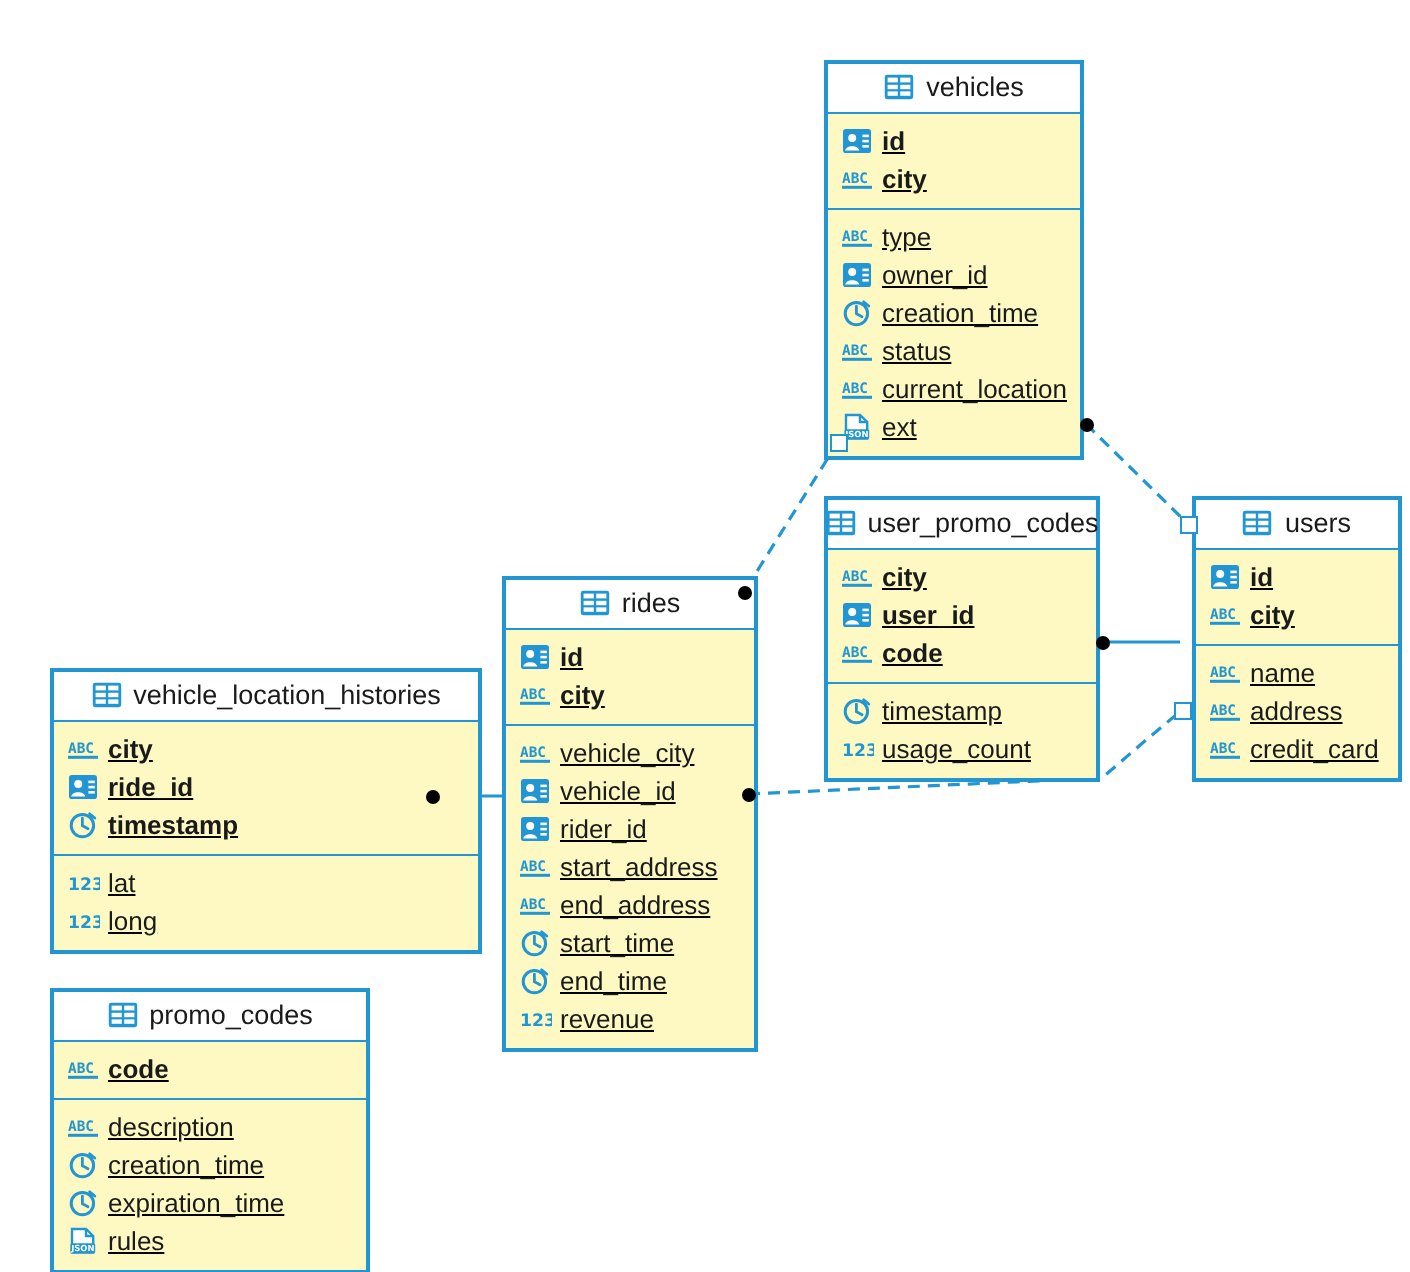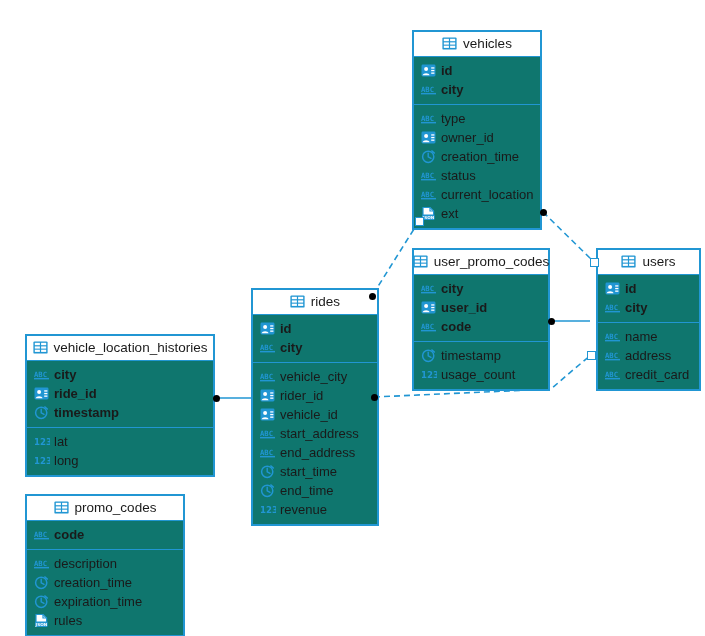--- a/index.html
+++ b/index.html
@@ -45,21 +45,22 @@
   }
   .ent-title {
     font-size: 13.5px;
     color: #1a1a1a;
     white-space: nowrap;
     line-height: 1;
   }
   .ent-section {
     box-sizing: border-box;
     padding: 4px 0 5px 0;
-    background: #0f766e;
+    background: #fef9c3;
+    text-decoration: underline;
   }
   .ent-section.keys {
     border-bottom: 1px solid #2196d3;
   }
   .field {
     display: flex;
     align-items: center;
     gap: 5px;
     padding: 0 7px;
     height: 19px;
@@ -406,34 +407,34 @@
           <span class="ico">
             <svg width="15" height="15" viewBox="0 0 15 15">
               <rect x="0.5" y="1.5" width="14" height="12" rx="1.4" fill="#2196d3"></rect>
               <circle cx="5.1" cy="6.0" r="2.0" fill="#ffffff"></circle>
               <path d="M1.6 12.3 C2.0 9.4 8.2 9.4 8.6 12.3 Z" fill="#ffffff"></path>
               <rect x="10.2" y="4.3" width="3.2" height="1.3" fill="#ffffff"></rect>
               <rect x="10.2" y="6.9" width="3.2" height="1.3" fill="#ffffff"></rect>
               <rect x="10.2" y="9.5" width="3.2" height="1.3" fill="#ffffff"></rect>
             </svg>
           </span>
+          <span class="fname">vehicle_id</span>
+        </div>
+        <div class="field">
+          <span class="ico">
+            <svg width="15" height="15" viewBox="0 0 15 15">
+              <rect x="0.5" y="1.5" width="14" height="12" rx="1.4" fill="#2196d3"></rect>
+              <circle cx="5.1" cy="6.0" r="2.0" fill="#ffffff"></circle>
+              <path d="M1.6 12.3 C2.0 9.4 8.2 9.4 8.6 12.3 Z" fill="#ffffff"></path>
+              <rect x="10.2" y="4.3" width="3.2" height="1.3" fill="#ffffff"></rect>
+              <rect x="10.2" y="6.9" width="3.2" height="1.3" fill="#ffffff"></rect>
+              <rect x="10.2" y="9.5" width="3.2" height="1.3" fill="#ffffff"></rect>
+            </svg>
+          </span>
           <span class="fname">rider_id</span>
-        </div>
-        <div class="field">
-          <span class="ico">
-            <svg width="15" height="15" viewBox="0 0 15 15">
-              <rect x="0.5" y="1.5" width="14" height="12" rx="1.4" fill="#2196d3"></rect>
-              <circle cx="5.1" cy="6.0" r="2.0" fill="#ffffff"></circle>
-              <path d="M1.6 12.3 C2.0 9.4 8.2 9.4 8.6 12.3 Z" fill="#ffffff"></path>
-              <rect x="10.2" y="4.3" width="3.2" height="1.3" fill="#ffffff"></rect>
-              <rect x="10.2" y="6.9" width="3.2" height="1.3" fill="#ffffff"></rect>
-              <rect x="10.2" y="9.5" width="3.2" height="1.3" fill="#ffffff"></rect>
-            </svg>
-          </span>
-          <span class="fname">vehicle_id</span>
         </div>
         <div class="field">
           <span class="ico">
             <svg width="16" height="15" viewBox="0 0 16 15">
               <text x="0" y="9.6" font-family="DejaVu Sans Mono, monospace" font-size="7.2" font-weight="bold" fill="#2196d3">ABC</text>
               <rect x="0" y="10.9" width="15" height="1.5" fill="#2196d3"></rect>
             </svg>
           </span>
           <span class="fname">start_address</span>
         </div>
@@ -469,21 +470,21 @@
         <div class="field">
           <span class="ico">
             <svg width="16" height="15" viewBox="0 0 16 15">
               <text x="0" y="11" font-family="DejaVu Sans, sans-serif" font-size="8.6" font-weight="bold" fill="#2196d3">123</text>
             </svg>
           </span>
           <span class="fname">revenue</span>
         </div>
       </div>
     </div>
-    <div class="entity" style="left: 25px; top: 334px; width: 190px;">
+    <div class="entity" style="left: 25px; top: 334px; width: 216px;">
       <div class="ent-header">
         <span class="ico">
           <svg width="15" height="13" viewBox="0 0 15 13">
             <rect x="0.4" y="0.4" width="14.2" height="12.2" rx="1.2" fill="#2196d3"></rect>
             <rect x="1.8" y="1.8" width="5.1" height="2.4" fill="#ffffff"></rect>
             <rect x="8.1" y="1.8" width="5.1" height="2.4" fill="#ffffff"></rect>
             <rect x="1.8" y="5.4" width="5.1" height="2.2" fill="#ffffff"></rect>
             <rect x="8.1" y="5.4" width="5.1" height="2.2" fill="#ffffff"></rect>
             <rect x="1.8" y="8.7" width="5.1" height="2.2" fill="#ffffff"></rect>
             <rect x="8.1" y="8.7" width="5.1" height="2.2" fill="#ffffff"></rect>

